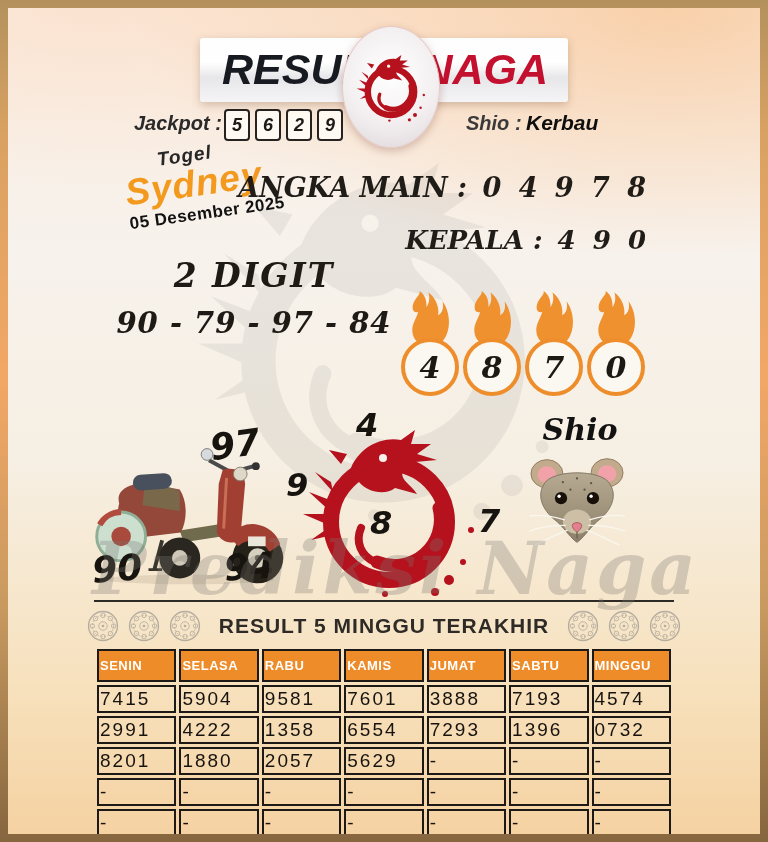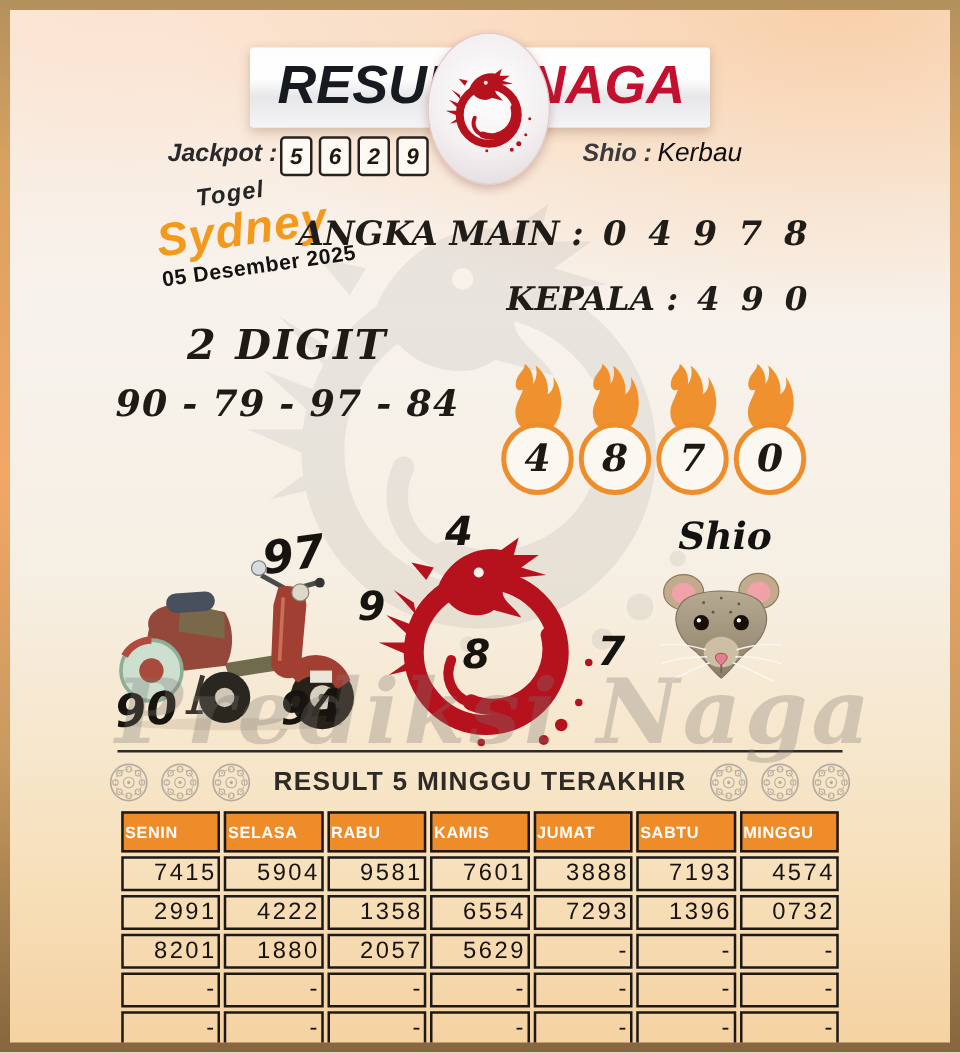--- a/index.html
+++ b/index.html
@@ -22,34 +22,34 @@
   .logo-ellipse{position:absolute;left:334px;top:18px;width:96px;height:120px;border-radius:50%;
     background:radial-gradient(circle at 50% 40%, #ffffff 0%, #f3eff0 55%, #ddd6d8 100%);
     border:1px solid #e6c8c6;box-shadow:0 3px 8px rgba(120,60,50,.30);display:flex;align-items:center;justify-content:center;}
   .logo-ellipse svg{width:80px;height:80px;color:#b5121e;}
   
   .jackpot-label{position:absolute;left:126px;top:104px;font-size:20px;font-style:italic;font-weight:700;color:#2a2a2a;}
   .jackpot-boxes{position:absolute;left:216px;top:101px;display:flex;gap:5px;}
   .jackpot-box{width:22px;height:28px;border:2px solid #26221f;border-radius:4px;background:rgba(255,253,248,.8);
     display:flex;align-items:center;justify-content:center;font-size:18px;font-style:italic;font-weight:700;color:#1c1916;}
   .shio-label{position:absolute;left:458px;top:104px;font-size:20px;font-style:italic;font-weight:700;color:#3a3a3a;}
-  .shio-value{position:absolute;left:518px;top:103px;font-size:21px;font-style:italic;font-weight:400;color:#0e0e0e;}
+  .shio-value{position:absolute;left:518px;top:103px;font-size:21px;font-style:italic;font-weight:700;color:#0e0e0e;}
   
   .market{position:absolute;left:112px;top:146px;width:190px;transform:rotate(-8deg);transform-origin:left top;}
   .market .tag{margin-left:36px;font-size:19px;font-style:italic;font-weight:700;color:#262626;letter-spacing:1px;}
   .market .name{font-size:37px;line-height:.95;font-style:italic;font-weight:700;color:#f39a1e;letter-spacing:1px;}
   .market .date{margin-top:4px;font-size:17px;font-weight:700;color:#121212;letter-spacing:.5px;}
   
   .pline{position:absolute;white-space:nowrap;font-family:"DejaVu Serif",serif;font-style:italic;font-weight:700;color:#201c18;}
   .p-angka{top:164px;right:110px;font-size:27px;}
   .p-kepala{top:217px;right:110px;font-size:26px;}
   .p-ekor{top:263px;right:118px;font-size:26px;}
   .pline .val{letter-spacing:4px;margin-left:6px;}
   
-  .twodigit{position:absolute;left:66px;top:248px;width:312px;text-align:center;
+  .twodigit{position:absolute;left:90px;top:248px;width:312px;text-align:center;
     font-family:"DejaVu Serif",serif;font-style:italic;font-weight:700;color:#1e1a16;}
   .twodigit .title{font-size:33px;letter-spacing:2px;margin-bottom:10px;}
   .twodigit .row{font-size:29px;letter-spacing:1px;line-height:37px;white-space:nowrap;}
   
   .fire-row{position:absolute;left:393px;top:283px;display:flex;gap:4px;}
   .fire-unit{width:58px;display:flex;flex-direction:column;align-items:center;}
   .fire-unit svg.flame{width:46px;height:56px;color:#f0912f;margin-bottom:-9px;}
   .fire-circle{width:50px;height:50px;border-radius:50%;border:4px solid #ee8d2b;background:#fbf8f2;
     display:flex;align-items:center;justify-content:center;position:relative;z-index:1;}
   .fire-circle span{font-family:"DejaVu Serif",serif;font-style:italic;font-weight:700;font-size:30px;color:#1c1814;}
@@ -73,21 +73,21 @@
   .watermark{position:absolute;left:84px;top:518px;font-family:"DejaVu Serif",serif;font-style:italic;font-weight:700;
     font-size:72px;letter-spacing:3px;color:rgba(122,118,112,.30);white-space:nowrap;z-index:3;}
   
   .divider{position:absolute;left:86px;top:592px;width:580px;height:2px;background:#2e2a25;}
   .hist-title-row{position:absolute;left:0;right:0;top:600px;height:36px;display:flex;align-items:center;justify-content:center;gap:7px;}
   .coin{width:34px;height:34px;color:#7f7f7f;opacity:.55;}
   .hist-title{margin:0 10px;font-size:21px;font-weight:700;letter-spacing:1px;color:#2e2a26;}
   table.hist{position:absolute;left:86px;top:638px;width:580px;border-collapse:separate;border-spacing:3px;table-layout:fixed;}
   table.hist th{background:#ef8c2a;border:2px solid #1c1916;color:#ffffff;font-size:13px;font-weight:700;
     letter-spacing:.5px;height:27px;text-align:left;}
-  table.hist td{border:2px solid #1c1916;height:22px;text-align:right;color:#17130e;
+  table.hist td{border:2px solid #1c1916;height:22px;text-align:left;color:#17130e;
     font-size:19px;letter-spacing:2px;font-weight:400;}
   svg{display:block;}
 </style>
 </head>
 <body>
 
 <svg width="0" height="0" style="position:absolute">
   <defs>
     <linearGradient id="ratg" x1="0" y1="0" x2="0" y2="1">
       <stop offset="0" stop-color="#b6aa93"></stop>

